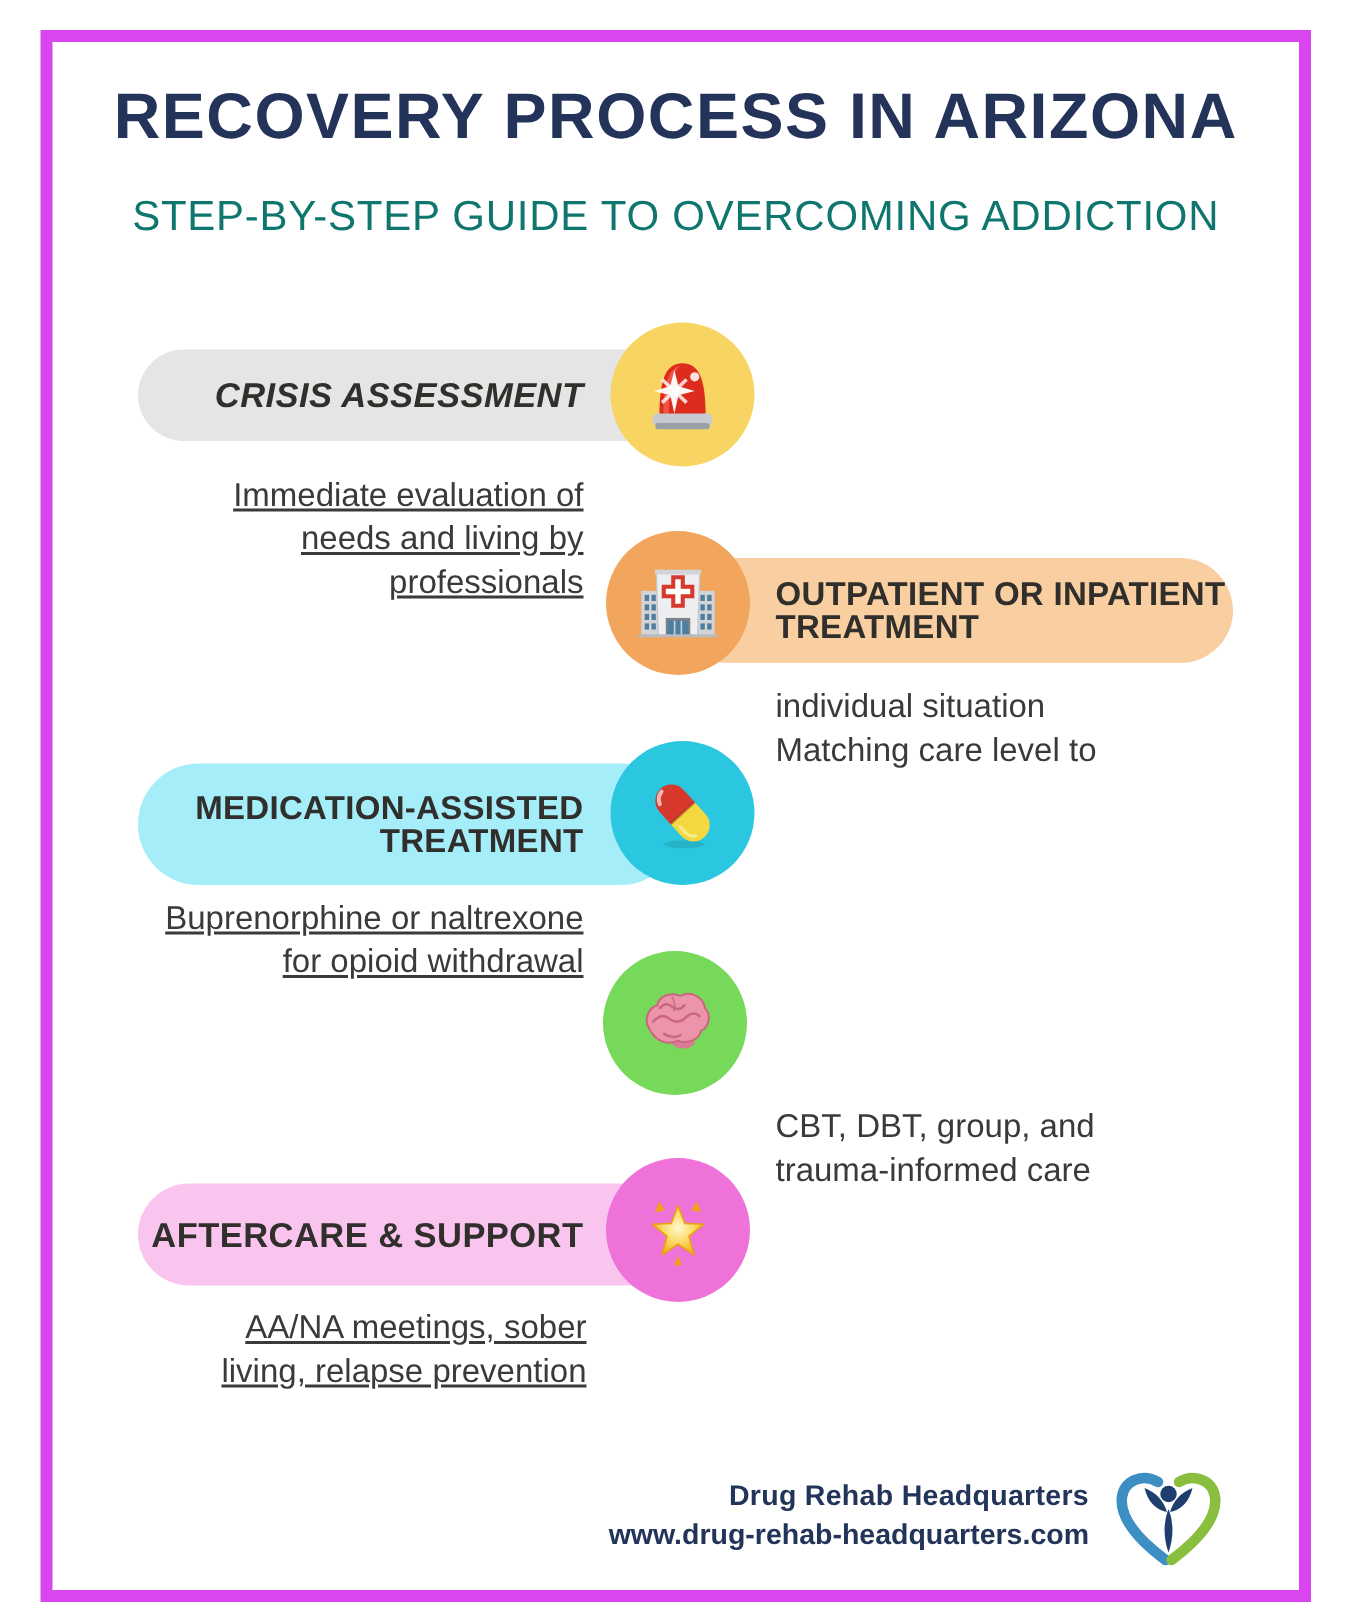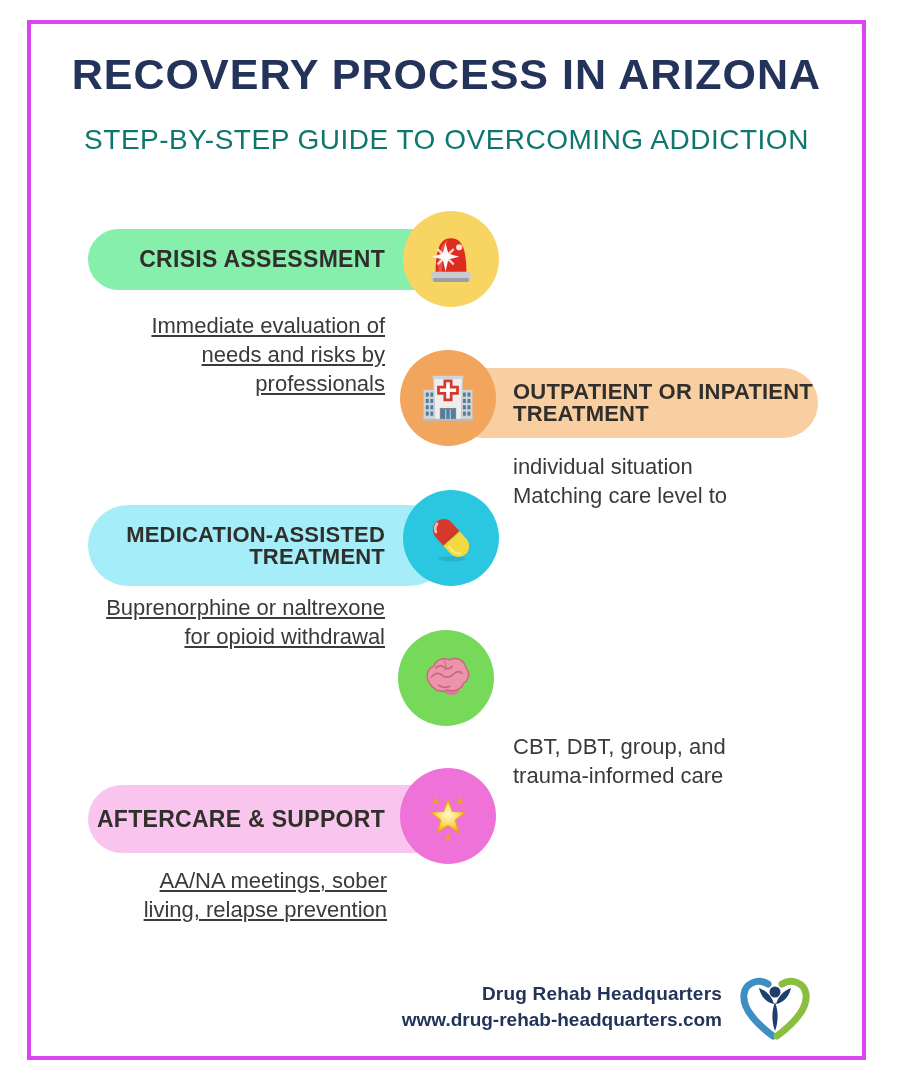--- a/index.html
+++ b/index.html
@@ -1,22 +1,22 @@
 <!DOCTYPE html>
 <html><head>
 <meta charset="utf-8">
 <style>
   html,body{margin:0;padding:0;background:#ffffff;}
   body{width:900px;height:1080px;position:relative;font-family:"Liberation Sans",sans-serif;overflow:hidden;}
-  .card{position:absolute;left:27px;top:20px;width:831px;height:1032px;border:4px solid #d946ef;background:#ffffff;}
+  .card{position:absolute;left:27px;top:20px;width:831px;height:1032px;border:8px solid #d946ef;background:#ffffff;}
   .abs{position:absolute;}
   .page-title{width:100%;text-align:center;top:26px;font-size:43px;font-weight:bold;color:#24335A;letter-spacing:1px;margin:0;}
   .page-subtitle{width:100%;text-align:center;top:100px;font-size:28px;font-weight:400;color:#0f766e;letter-spacing:0.5px;margin:0;}
   .pill{border-radius:999px;display:flex;align-items:center;}
-  .pill-1{left:57px;top:205px;width:362px;height:61px;background:#86efac;}
+  .pill-1{left:57px;top:205px;width:362px;height:61px;background:#e5e5e5;font-style:italic;}
   .pill-2{left:416px;top:344px;width:371px;height:70px;background:#F9CFA1;}
   .pill-3{left:57px;top:481px;width:362px;height:81px;background:#A5EDF8;}
   .pill-4{left:416px;top:621px;width:371px;height:72px;background:#C9F4AA;}
   .pill-5{left:57px;top:761px;width:362px;height:68px;background:#F9C5EF;}
   .circle{border-radius:50%;width:96px;height:96px;display:flex;align-items:center;justify-content:center;}
   .circle-1{left:372px;top:187px;background:#F8D563;}
   .circle-2{left:369px;top:326px;background:#F2A55D;}
   .circle-3{left:372px;top:466px;background:#2BC7E0;}
   .circle-4{left:367px;top:606px;background:#76D95A;}
   .circle-5{left:369px;top:744px;background:#EE72D7;}
@@ -56,21 +56,21 @@
       <path d="M18 46 C18 24 22 13 30 11 C24 16 22 30 22 46 Z" fill="#F4604F" opacity="0.8"></path>
       <circle cx="41" cy="19" r="3.4" fill="#FFFFFF" opacity="0.85"></circle>
       <path d="M26 14 L29 26 L41 29.5 L29 32.5 L26 46 L23 32.5 L11 29.5 L23 26 Z" fill="#FFFFFF" opacity="0.96"></path>
       <path d="M17 21 L35 38 M35 21 L17 38" stroke="#FFFFFF" stroke-width="2.6" opacity="0.8"></path>
       <rect x="10" y="46" width="44" height="9" rx="3.5" fill="#C7CBD1"></rect>
       <rect x="12" y="53" width="40" height="4.5" rx="2" fill="#99A0A8"></rect>
     </svg>
   </div>
   <div class="abs desc right desc-1">
     <div>Immediate evaluation of</div>
-    <div>needs and risks by</div>
+    <div>needs and living by</div>
     <div>professionals</div>
   </div>
 
   <div class="abs pill pill-2">
     <div class="pill-title double t-left">
       <div>OUTPATIENT OR INPATIENT</div>
       <div>TREATMENT</div>
     </div>
   </div>
   <div class="abs circle circle-2">

